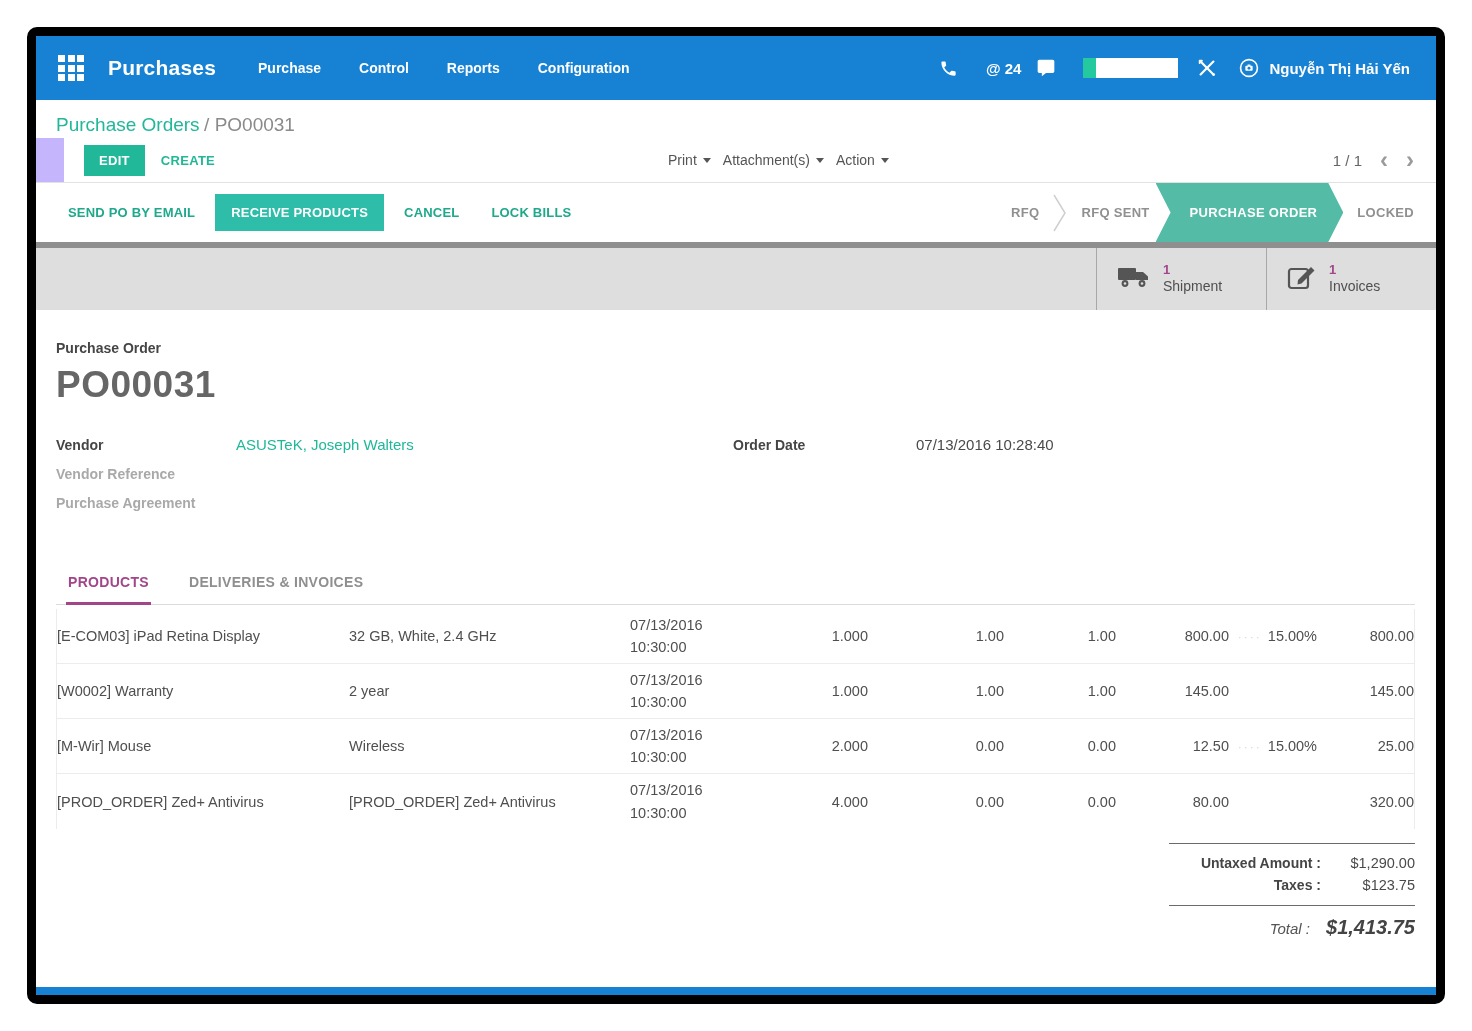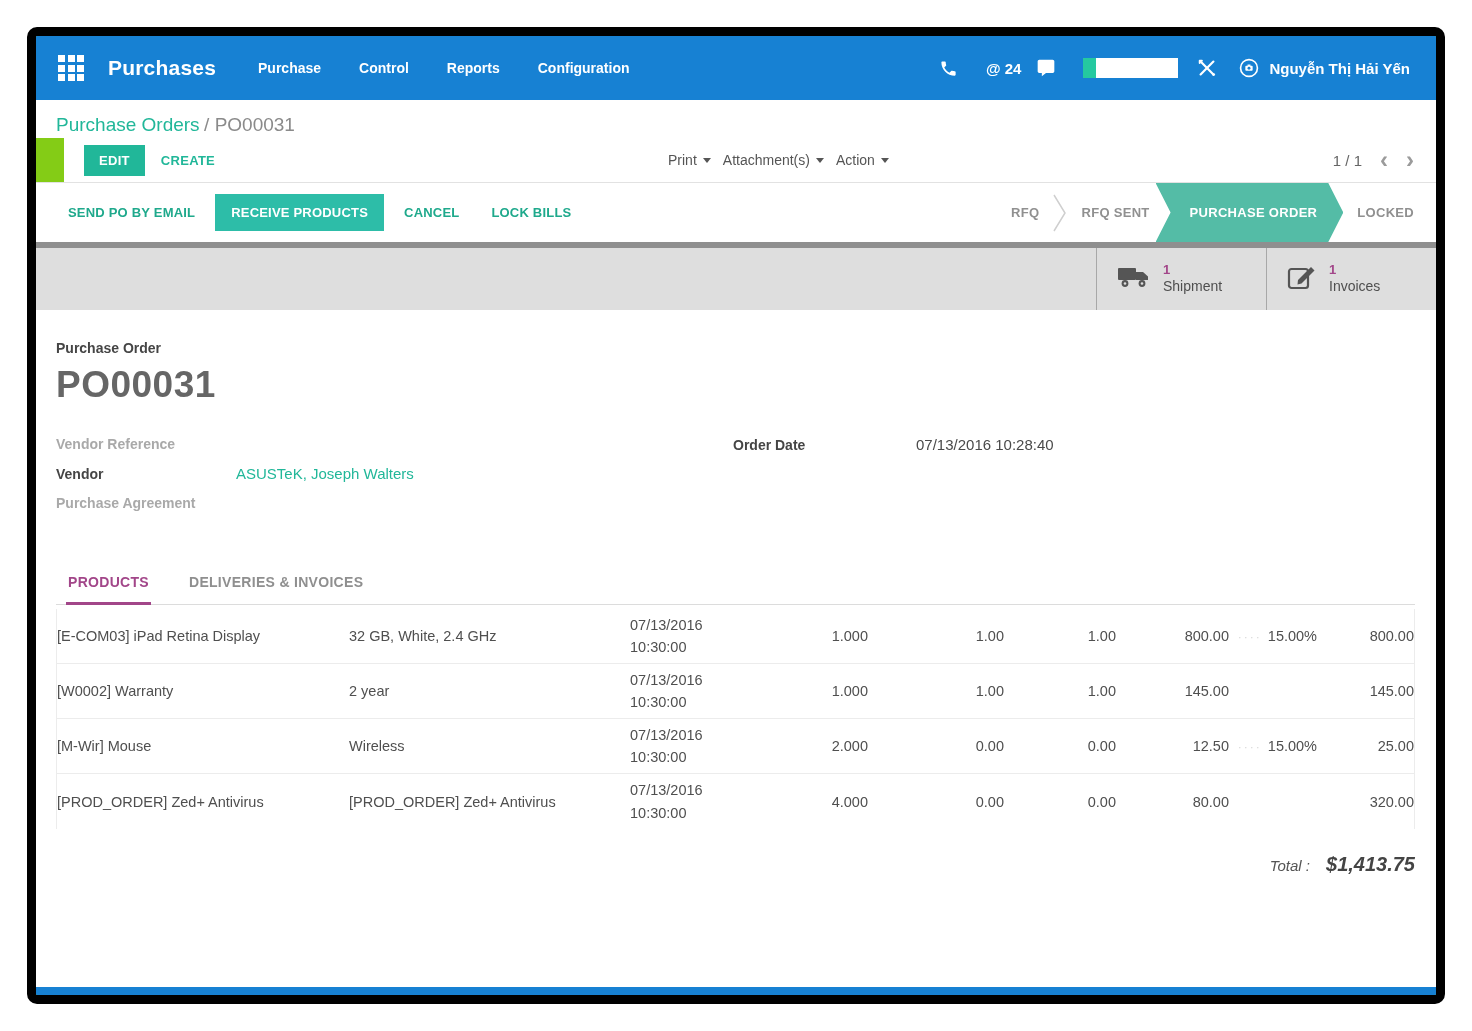--- a/index.html
+++ b/index.html
@@ -1,19 +1,19 @@
 <!DOCTYPE html>
 <html><head>
 <meta charset="utf-8">
 <style>
   * { margin:0; padding:0; box-sizing:border-box; }
   html,body { width:1472px; height:1031px; background:#ffffff; font-family:"Liberation Sans", sans-serif; }
   .page { width:1472px; height:1031px; position:relative; background:#fff; }
   .frame { position:absolute; left:27px; top:27px; width:1418px; height:977px;
-           border:9px solid #000; border-radius:10px; overflow:hidden; background:#84cc16;
+           border:9px solid #000; border-radius:10px; overflow:hidden; background:#c4b5fd;
            display:flex; flex-direction:column; }
 
   
   .topbar { height:64px; background:#1781d3; display:flex; align-items:center; color:#fff; flex-shrink:0; }
   .grid-icon { width:26px; height:26px; margin-left:22px; display:grid; grid-template-columns:repeat(3,7px); grid-template-rows:repeat(3,7px); gap:2.5px; cursor:pointer; }
   .grid-icon span { background:#fff; }
   .app-title { font-size:21px; font-weight:bold; margin-left:24px; letter-spacing:.2px; }
   .topmenu { display:flex; margin-left:42px; gap:38px; }
   .topmenu .item { font-size:14px; font-weight:bold; cursor:pointer; }
   .top-right { margin-left:auto; display:flex; align-items:center; margin-right:26px; gap:0; }
@@ -248,25 +248,25 @@
     </div>
   </div>
 
   <div class="sheet">
     <div class="sheet-label">Purchase Order</div>
     <h1 class="po-number">PO00031</h1>
 
     <div class="fields">
       <div class="fields-left">
         <div class="frow">
-          <span class="flabel muted">Vendor Reference</span>
-        </div>
-        <div class="frow">
           <span class="flabel">Vendor</span>
           <span class="fvalue-link">ASUSTeK, Joseph Walters</span>
+        </div>
+        <div class="frow">
+          <span class="flabel muted">Vendor Reference</span>
         </div>
         <div class="frow">
           <span class="flabel muted">Purchase Agreement</span>
         </div>
       </div>
       <div class="fields-right">
         <div class="frow">
           <span class="flabel r">Order Date</span>
           <span class="fvalue">07/13/2016 10:28:40</span>
         </div>
@@ -321,20 +321,30 @@
           <span class="cell num">0.00</span>
           <span class="cell num">0.00</span>
           <span class="cell num">80.00</span>
           <span class="cell num"><span class="tax-dots"></span><span></span></span>
           <span class="cell num">320.00</span>
         </div>
       </div>
     </div>
 
     <div class="totals">
+      <div class="totals-box">
+        <div class="tline">
+          <span class="tlabel">Untaxed Amount :</span>
+          <span class="tvalue">$1,290.00</span>
+        </div>
+        <div class="tline">
+          <span class="tlabel">Taxes :</span>
+          <span class="tvalue">$123.75</span>
+        </div>
+      </div>
       <div class="total-line">
         <span class="total-label">Total :</span>
         <span class="total-value">$1,413.75</span>
       </div>
     </div>
   </div>
 
   <div class="bottom-blue"></div>
 </div>
 </div>

